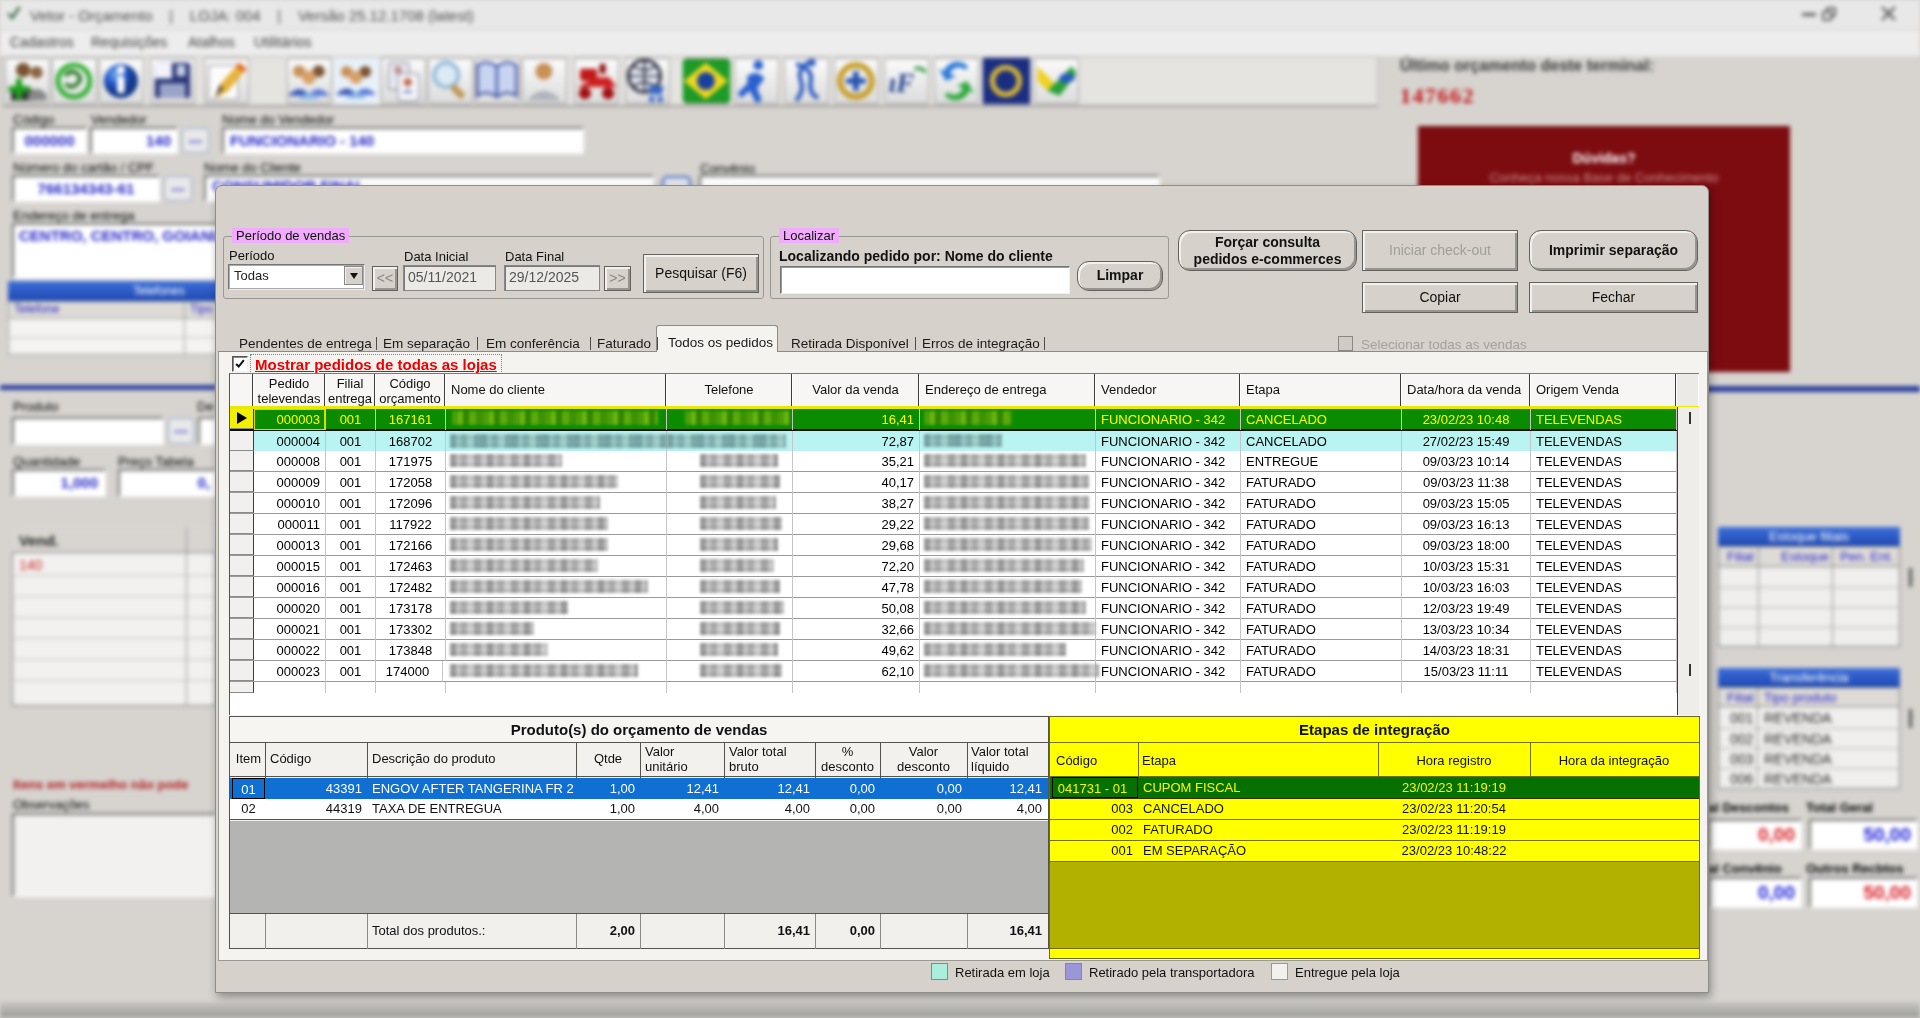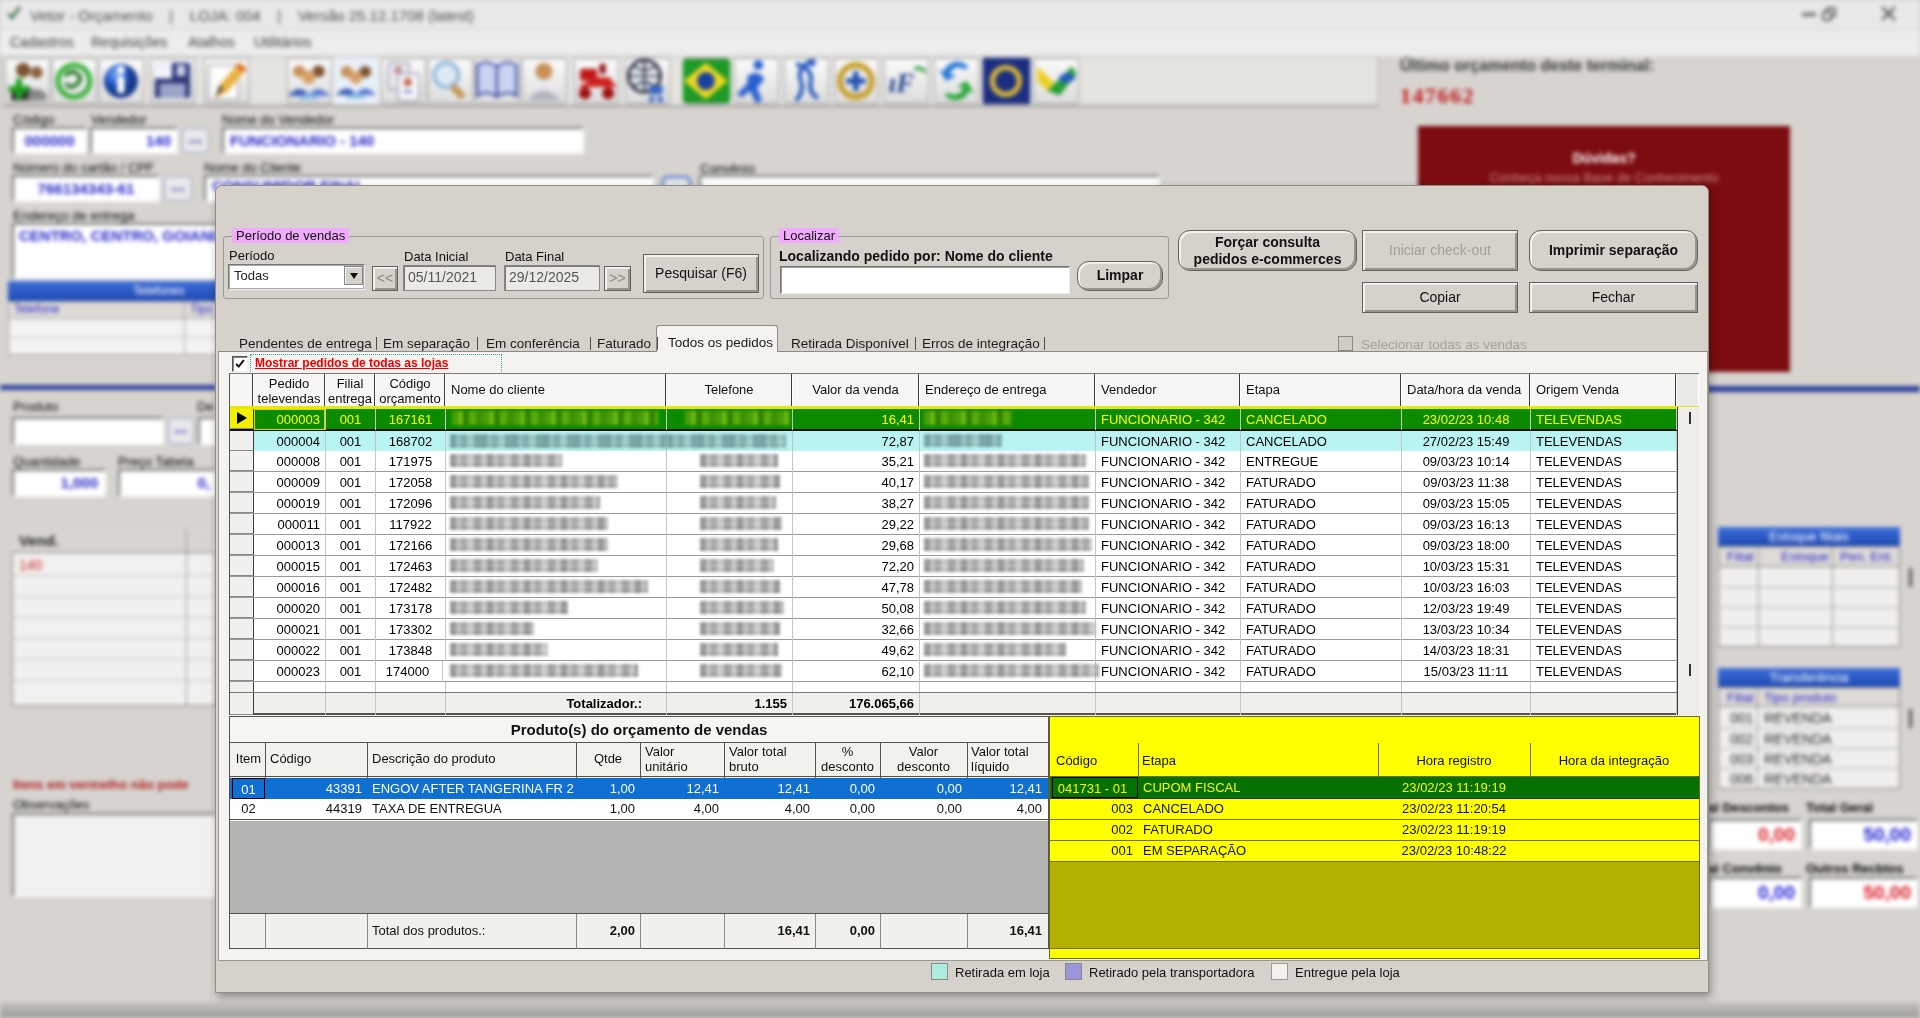--- a/index.html
+++ b/index.html
@@ -349,21 +349,21 @@
   </div>
   <div class="abs" style="left:1122px;top:150px;width:15px;height:15px;background:#d0ccc5;border:1px solid #8a8880;"></div>
   <div class="abs" style="left:1145px;top:151px;font-size:13.5px;color:#a3a19a;">Selecionar todas as vendas</div>
 
   <div class="abs sunken" style="left:16px;top:170px;width:16px;height:16px;border-width:1px;border-color:#555 #eee #eee #555;box-shadow:inset 1px 1px 0 #888;">
       <svg width="12" height="12" viewBox="0 0 14 14" style="display:block;margin:1px auto 0">
         <path d="M2.5 7 L5.5 10 L11.5 2.5" stroke="#111" stroke-width="2.4" fill="none"></path>
       </svg>
     </div>
   <div class="abs" style="left:34px;top:168px;width:252px;height:20px;border:1px dotted #2aa8a8;"></div>
-  <div class="abs" style="left:39px;top:170px;font-size:12px;font-weight:bold;color:#ee0000;text-decoration:underline;">Mostrar pedidos de todas as lojas</div>
+  <div class="abs" style="left:39px;top:170px;font-size:15px;font-weight:bold;color:#ee0000;text-decoration:underline;">Mostrar pedidos de todas as lojas</div>
   <div id="mgrid">
     <div class="hc" style="left:0;width:23px;"></div>
     <div class="hc" style="left:24px;width:71px;padding-top:2px;">Pedido<br>televendas</div>
     <div class="hc" style="left:96px;width:49px;padding-top:2px;">Filial<br>entrega</div>
     <div class="hc" style="left:146px;width:69px;padding-top:2px;">Código<br>orçamento</div>
     <div class="hc" style="left:216px;width:220px;text-align:left;padding-left:5px;line-height:30px;">Nome do cliente</div>
     <div class="hc" style="left:437px;width:125px;line-height:30px;">Telefone</div>
     <div class="hc" style="left:563px;width:126px;line-height:30px;">Valor da venda</div>
     <div class="hc" style="left:690px;width:175px;text-align:left;padding-left:5px;line-height:30px;">Endereço de entrega</div>
     <div class="hc" style="left:866px;width:144px;text-align:left;padding-left:5px;line-height:30px;">Vendedor</div>
@@ -436,21 +436,21 @@
       <div class="cell num" style="left:563px;width:127px;">40,17</div>
       <div class="cell" style="left:690px;width:176px;"></div>
       <div class="mosaic" style="left:694px;top:3px;width:165px;height:13px;"></div>
       <div class="cell lft" style="left:866px;width:145px;">FUNCIONARIO - 342</div>
       <div class="cell lft" style="left:1011px;width:161px;">FATURADO</div>
       <div class="cell ctr" style="left:1172px;width:129px;">09/03/23 11:38</div>
       <div class="cell lft" style="left:1301px;width:146px;">TELEVENDAS</div>
     </div>
     <div class="mrow" style="top:119px;height:21px;background:#fff;border-bottom:1px solid #9a9a9a;">
       <div class="cell sel" style="left:0;width:24px;height:20px;"></div>
-      <div class="cell num" style="left:24px;width:72px;">000019</div>
+      <div class="cell num" style="left:24px;width:72px;">000010</div>
       <div class="cell ctr" style="left:96px;width:50px;">001</div>
       <div class="cell ctr" style="left:146px;width:70px;">172096</div>
       <div class="cell" style="left:216px;width:221px;"></div>
       <div class="mosaic" style="left:220px;top:3px;width:150px;height:13px;"></div>
       <div class="cell" style="left:437px;width:126px;"></div>
       <div class="mosaic" style="left:470px;top:3px;width:76px;height:13px;"></div>
       <div class="cell num" style="left:563px;width:127px;">38,27</div>
       <div class="cell" style="left:690px;width:176px;"></div>
       <div class="mosaic" style="left:694px;top:3px;width:165px;height:13px;"></div>
       <div class="cell lft" style="left:866px;width:145px;">FUNCIONARIO - 342</div>
@@ -600,34 +600,20 @@
       <div class="cell" style="left:96px;width:50px;height:11px;"></div>
       <div class="cell" style="left:146px;width:70px;height:11px;"></div>
       <div class="cell" style="left:216px;width:221px;height:11px;"></div>
       <div class="cell" style="left:437px;width:126px;height:11px;"></div>
       <div class="cell" style="left:563px;width:127px;height:11px;"></div>
       <div class="cell" style="left:690px;width:176px;height:11px;"></div>
       <div class="cell" style="left:866px;width:145px;height:11px;"></div>
       <div class="cell" style="left:1011px;width:161px;height:11px;"></div>
       <div class="cell" style="left:1172px;width:129px;height:11px;"></div>
       <div class="cell" style="left:1301px;width:146px;height:11px;"></div>
-    </div>
-    <div class="mrow" style="top:318px;height:23px;background:#f1f0ed;border-top:1px solid #777;border-bottom:2px solid #55534e;font-weight:bold;">
-      <div class="cell sel" style="left:0;width:24px;height:22px;background:#f1f0ed;"></div>
-      <div class="cell" style="left:24px;width:72px;height:22px;"></div>
-      <div class="cell" style="left:96px;width:50px;height:22px;"></div>
-      <div class="cell" style="left:146px;width:70px;height:22px;"></div>
-      <div class="cell num" style="left:216px;width:221px;height:22px;line-height:22px;padding-right:24px;">Totalizador.:</div>
-      <div class="cell num" style="left:437px;width:126px;height:22px;line-height:22px;">1.155</div>
-      <div class="cell num" style="left:563px;width:127px;height:22px;line-height:22px;">176.065,66</div>
-      <div class="cell" style="left:690px;width:176px;height:22px;"></div>
-      <div class="cell" style="left:866px;width:145px;height:22px;"></div>
-      <div class="cell" style="left:1011px;width:161px;height:22px;"></div>
-      <div class="cell" style="left:1172px;width:129px;height:22px;"></div>
-      <div class="cell" style="left:1301px;width:146px;height:22px;"></div>
     </div>
     <div class="abs" style="left:1447px;top:33px;width:22px;height:308px;background:#efede9;border-left:1px solid #3c3c3c;"></div>
     <div class="abs" style="left:1459px;top:38px;width:2px;height:12px;background:#333;"></div>
     <div class="abs" style="left:1459px;top:290px;width:2px;height:12px;background:#333;"></div>
   </div>
   <div id="pgrid">
     <div class="abs" style="left:0;top:0;width:818px;height:26px;background:#f6f5f2;border-bottom:1px solid #55534e;font-size:15px;font-weight:bold;color:#111;text-align:center;line-height:25px;">Produto(s) do orçamento de vendas</div>
     <div class="abs" style="left:0;top:26px;width:818px;height:34px;background:#f2f1ee;border-bottom:1px solid #55534e;"></div>
     <div class="hc" style="left:2px;top:34px;width:33px;text-align:center;">Item</div>
     <div class="hc" style="left:40px;top:34px;">Código</div>
@@ -679,20 +665,21 @@
       <div class="abs" style="left:137px;top:0;width:1px;height:35px;background:#8a8a86;"></div>
       <div class="abs" style="left:346px;top:0;width:1px;height:35px;background:#8a8a86;"></div>
       <div class="abs" style="left:410px;top:0;width:1px;height:35px;background:#8a8a86;"></div>
       <div class="abs" style="left:494px;top:0;width:1px;height:35px;background:#8a8a86;"></div>
       <div class="abs" style="left:585px;top:0;width:1px;height:35px;background:#8a8a86;"></div>
       <div class="abs" style="left:650px;top:0;width:1px;height:35px;background:#8a8a86;"></div>
       <div class="abs" style="left:737px;top:0;width:1px;height:35px;background:#8a8a86;"></div>
     </div>
   </div>
   <div id="egrid">
+    <div class="abs" style="left:0;top:0;width:649px;height:26px;background:#ffff00;border-bottom:1px solid #707000;font-size:15px;font-weight:bold;color:#111;text-align:center;line-height:25px;">Etapas de integração</div>
     <div class="abs" style="left:0;top:26px;width:649px;height:34px;background:#ffff00;border-bottom:1px solid #707000;"></div>
     <div class="hc" style="left:6px;top:36px;">Código</div>
     <div class="hc" style="left:92px;top:36px;">Etapa</div>
     <div class="hc" style="left:328px;top:36px;width:152px;text-align:center;">Hora registro</div>
     <div class="hc" style="left:480px;top:36px;width:168px;text-align:center;">Hora da integração</div>
     <div class="abs" style="left:88px;top:26px;width:1px;height:119px;background:#707000;"></div>
     <div class="abs" style="left:328px;top:26px;width:1px;height:119px;background:#707000;"></div>
     <div class="abs" style="left:480px;top:26px;width:1px;height:119px;background:#707000;"></div>
     <div class="abs" style="left:0;top:60px;width:649px;height:22px;background:#067000;color:#f8f800;font-size:13px;border-bottom:1px solid #303000;">
       <div class="cell num" style="left:2px;width:86px;line-height:21px;border:1px solid #000;height:21px;text-align:center;">041731 - 01</div>

